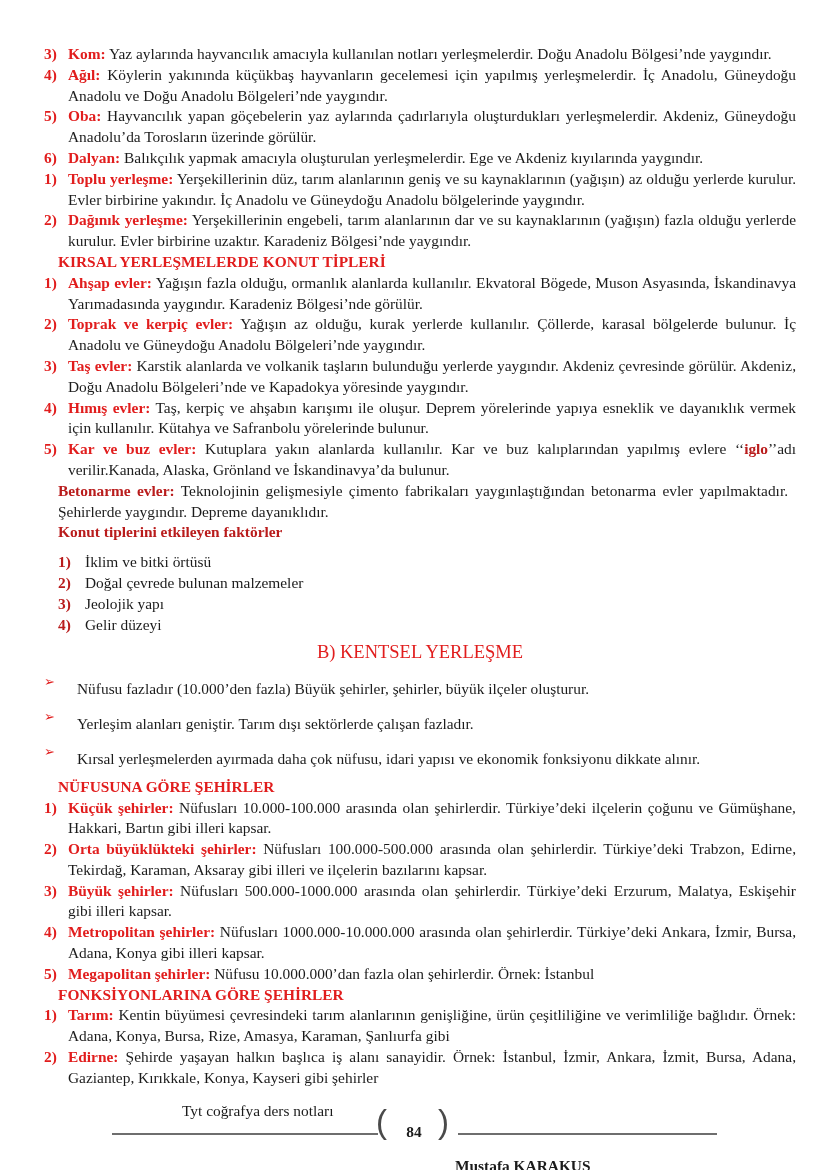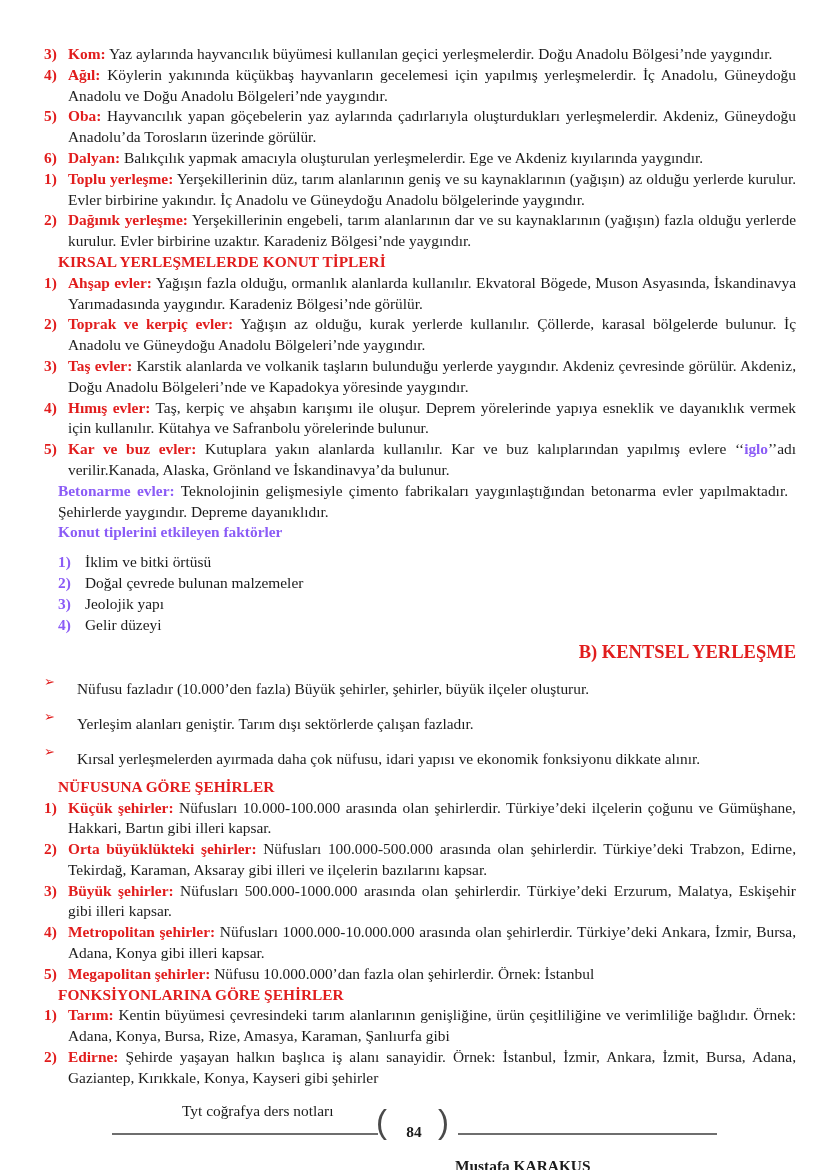--- a/index.html
+++ b/index.html
@@ -12,34 +12,34 @@
     line-height:20.8px;
     color:#1b1b1b;
     overflow:hidden;
   }
   .content{
     position:absolute;
     top:44px;left:44px;
     width:752px;
   }
   .red{color:#e11d1d;}
-  .blue{color:#8b5cf6;}
+  .blue{color:#b91c1c;}
   b,.b{font-weight:bold;}
   .li{display:flex;align-items:flex-start;}
   .li .num{flex:none;width:24px;font-weight:bold;}
   .li .body{flex:1;margin:0;text-align:justify;}
   .term{font-weight:bold;}
   .h-red{font-weight:bold;margin-left:14px;}
   .h-blue{font-weight:bold;margin-left:14px;}
   .para-beton{margin:0 8px 0 14px;text-align:justify;}
   .faktor-list{margin:9px 0 0 14px;}
   .faktor-list .li .num{width:27px;}
   .h-center{
-    text-align:right;
-    font-weight:bold;
+    text-align:center;
+    font-weight:normal;
     font-size:18.5px;
     line-height:24px;
     margin:5px 0 8px 0;
   }
   .bullet-row{display:flex;align-items:flex-start;}
   .bullet-row .bul{flex:none;width:26px;font-size:13px;line-height:20.8px;}
   .bullet-row .btxt{flex:1;margin:7px;}
   
   .footer-title-left{position:absolute;top:1101px;left:182px;font-weight:normal;}
   .footer-title-right{position:absolute;top:1156px;left:455px;font-weight:bold;}
@@ -59,21 +59,21 @@
   }
 </style>
 </head>
 <body>
 
 <div class="page">
   <div class="content">
 
     <div class="li">
       <span class="num red">3)</span>
-      <p class="body"><b class="term red">Kom:</b> <span>Yaz aylarında hayvancılık büyümesi kullanılan geçici yerleşmelerdir. Doğu Anadolu Bölgesi’nde yaygındır.</span></p>
+      <p class="body"><b class="term red">Kom:</b> <span>Yaz aylarında hayvancılık amacıyla kullanılan notları yerleşmelerdir. Doğu Anadolu Bölgesi’nde yaygındır.</span></p>
     </div>
     <div class="li">
       <span class="num red">4)</span>
       <p class="body"><b class="term red">Ağıl:</b> <span>Köylerin yakınında küçükbaş hayvanların gecelemesi için yapılmış yerleşmelerdir. İç Anadolu, Güneydoğu Anadolu ve Doğu Anadolu Bölgeleri’nde yaygındır.</span></p>
     </div>
     <div class="li">
       <span class="num red">5)</span>
       <p class="body"><b class="term red">Oba:</b> <span>Hayvancılık yapan göçebelerin yaz aylarında çadırlarıyla oluşturdukları yerleşmelerdir. Akdeniz, Güneydoğu Anadolu’da Torosların üzerinde görülür.</span></p>
     </div>
     <div class="li">

